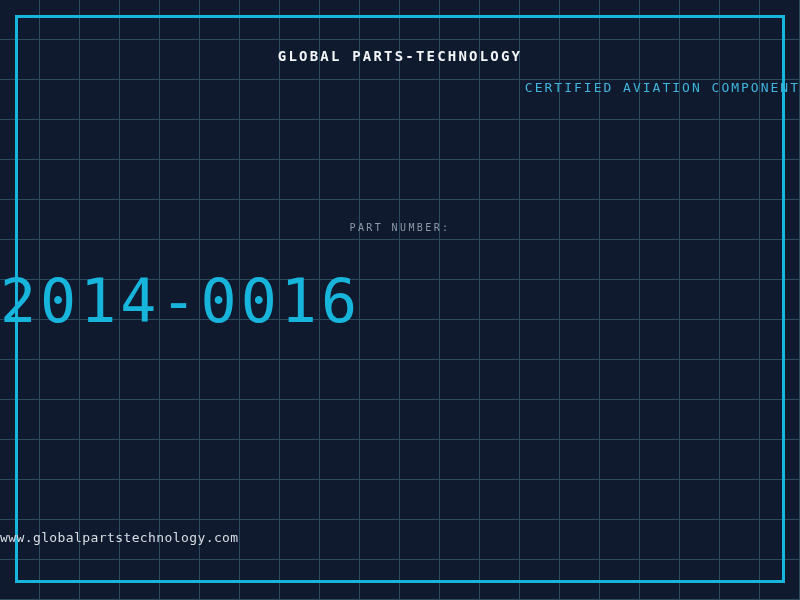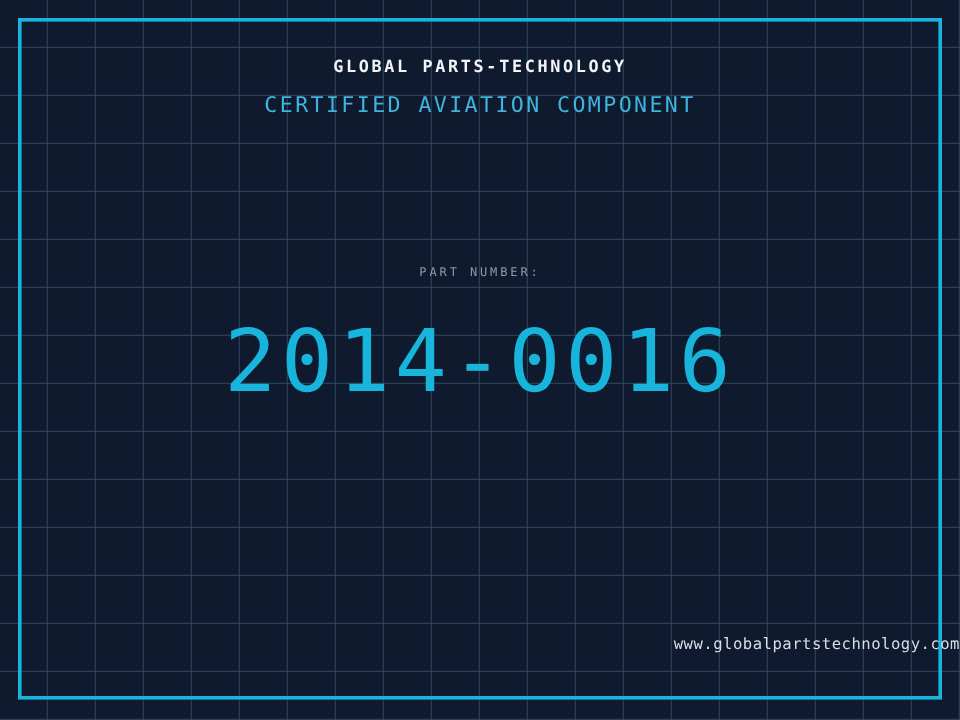--- a/index.html
+++ b/index.html
@@ -59,23 +59,23 @@
     letter-spacing: 2.2px;
     line-height: 18px;
     white-space: nowrap;
   }
 
   .subtitle {
     position: absolute;
     left: 0;
     top: 79px;
     width: 800px;
-    text-align: center;
+    text-align: right;
     color: #3fb4dc;
-    font-size: 18px;
+    font-size: 13px;
     letter-spacing: 2.0px;
     line-height: 18px;
     white-space: nowrap;
   }
 
   .pn-label {
     position: absolute;
     left: 0;
     top: 219px;
     width: 800px;
@@ -85,35 +85,35 @@
     letter-spacing: 2.4px;
     line-height: 18px;
     white-space: nowrap;
   }
 
   .pn-value {
     position: absolute;
     left: 0;
     top: 262px;
     width: 800px;
-    text-align: center;
+    text-align: left;
     color: #17b4dc;
-    font-size: 72px;
+    font-size: 60px;
     font-weight: normal;
     letter-spacing: 4px;
     line-height: 78px;
     white-space: nowrap;
   }
 
   .footer-url {
     position: absolute;
     left: 0;
     top: 529px;
     width: 800px;
-    text-align: right;
+    text-align: left;
     color: #d8dee6;
     font-size: 13px;
     letter-spacing: 0.4px;
     line-height: 18px;
     white-space: nowrap;
   }
 </style>
 </head>
 <body>
 

